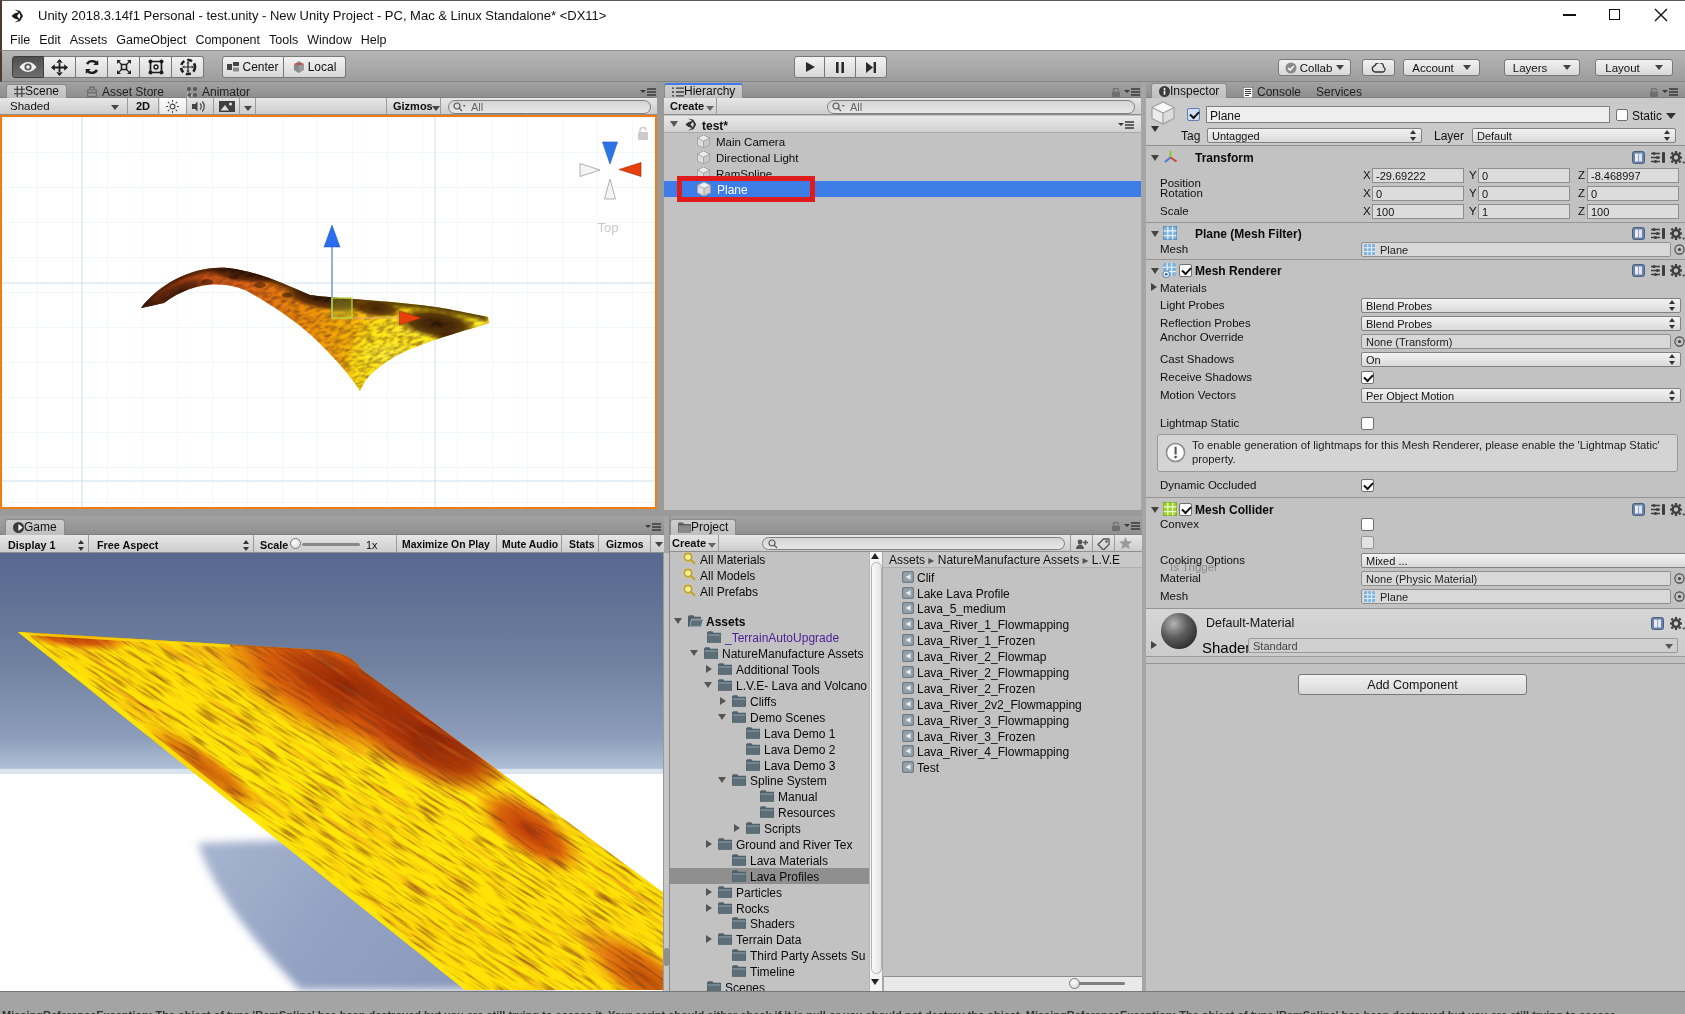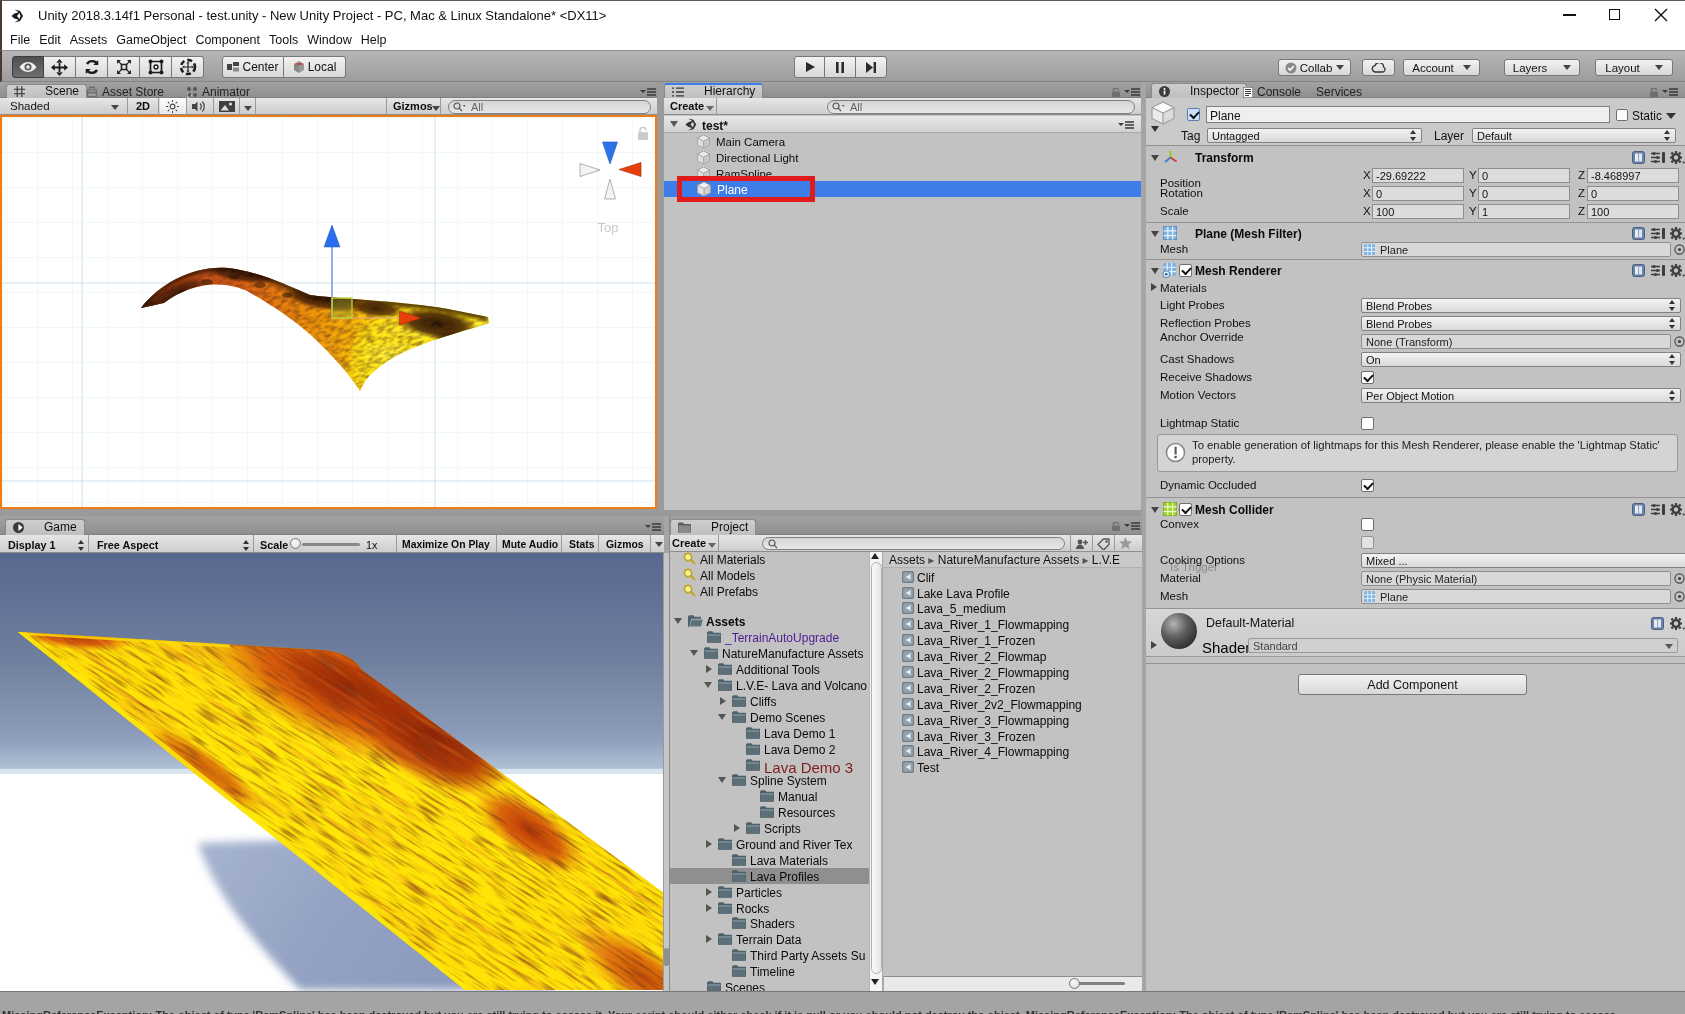--- a/index.html
+++ b/index.html
@@ -1,19 +1,19 @@
 <!DOCTYPE html>
 <html><head><meta charset="utf-8">
 <style>
 *{margin:0;padding:0;box-sizing:border-box;}
 html,body{width:1685px;height:1014px;overflow:hidden;}
 body{font-family:"Liberation Sans",sans-serif;position:relative;background:#a5a5a5;font-size:12px;color:#111;}
 .abs{position:absolute;}
 .tabbar{background:linear-gradient(#a2a2a2,#8f8f8f);border-bottom:1px solid #808080;}
-.tab{position:absolute;top:2px;bottom:0;background:linear-gradient(#cecece,#bfbfbf);border:1px solid #8a8a8a;border-bottom:none;border-radius:3px 3px 0 0;font-size:12px;color:#111;display:flex;align-items:center;padding:0 7px;gap:20px;}
+.tab{position:absolute;top:2px;bottom:0;background:linear-gradient(#cecece,#bfbfbf);border:1px solid #8a8a8a;border-bottom:none;border-radius:3px 3px 0 0;font-size:12px;color:#111;display:flex;align-items:center;padding:0 7px;gap:0;}
 .tablabel{position:absolute;top:2px;display:flex;align-items:center;gap:4px;font-size:12px;color:#222;height:16px;}
 .ctrlrow{background:linear-gradient(#e6e6e6,#cdcdcd);border-bottom:1px solid #8e8e8e;}
 .btn{background:linear-gradient(#f2f2f2,#d8d8d8);border:1px solid #787878;border-radius:3px;display:flex;align-items:center;justify-content:center;font-size:12px;color:#111;}
 .fold{width:0;height:0;border-left:4px solid transparent;border-right:4px solid transparent;border-top:6px solid #585858;display:inline-block;}
 .foldr{width:0;height:0;border-top:4px solid transparent;border-bottom:4px solid transparent;border-left:6px solid #585858;display:inline-block;}
 .dd{position:absolute;right:4px;top:50%;width:7px;height:11px;margin-top:-5.5px;}
 .dd:before{content:"";position:absolute;top:0;left:0;border:3.5px solid transparent;border-bottom:4.5px solid #333;border-top:none;}
 .dd:after{content:"";position:absolute;bottom:0;left:0;border:3.5px solid transparent;border-top:4.5px solid #333;border-bottom:none;}
 .da{position:absolute;right:4px;top:50%;margin-top:-2px;width:0;height:0;border:4px solid transparent;border-top:5px solid #444;border-bottom:none;}
 .field{position:absolute;background:#dcdcdc;border:1px solid #8e8e8e;font-size:11px;padding:1px 3px;color:#111;height:15px;}
@@ -608,21 +608,21 @@
       <path fill="#4f6069" d="M0 1.5 1.2.3h4.1l1.2 1.5H14v10H0z"></path>
       <path fill="#7e939e" d="M.6 3.2h12.8v1.6H.6z"></path>
       <path fill="#5c6e78" d="M.6 5h12.8v6.4H.6z"></path>
     </svg>
 <span style="position:absolute;left:100px;top:191px;font-size:12px;color:#0a0a0a;white-space:nowrap;">Lava Demo 2</span>
 <svg style="position:absolute;left:82px;top:207px;" width="14" height="12" viewBox="0 0 14 12">
       <path fill="#4f6069" d="M0 1.5 1.2.3h4.1l1.2 1.5H14v10H0z"></path>
       <path fill="#7e939e" d="M.6 3.2h12.8v1.6H.6z"></path>
       <path fill="#5c6e78" d="M.6 5h12.8v6.4H.6z"></path>
     </svg>
-<span style="position:absolute;left:100px;top:207px;font-size:15px;color:#7f1d1d;white-space:nowrap;">Lava Demo 3</span>
+<span style="position:absolute;left:100px;top:207px;font-size:12px;color:#000000;white-space:nowrap;">Lava Demo 3</span>
 <b class="fold" style="position:absolute;left:54px;top:225px;border-top-color:#555;"></b>
 <svg style="position:absolute;left:68px;top:222px;" width="14" height="12" viewBox="0 0 14 12">
       <path fill="#4f6069" d="M0 1.5 1.2.3h4.1l1.2 1.5H14v10H0z"></path>
       <path fill="#7e939e" d="M.6 3.2h12.8v1.6H.6z"></path>
       <path fill="#5c6e78" d="M.6 5h12.8v6.4H.6z"></path>
     </svg>
 <span style="position:absolute;left:86px;top:222px;font-size:12px;color:#0a0a0a;white-space:nowrap;">Spline System</span>
 <svg style="position:absolute;left:96px;top:238px;" width="14" height="12" viewBox="0 0 14 12">
       <path fill="#4f6069" d="M0 1.5 1.2.3h4.1l1.2 1.5H14v10H0z"></path>
       <path fill="#7e939e" d="M.6 3.2h12.8v1.6H.6z"></path>

